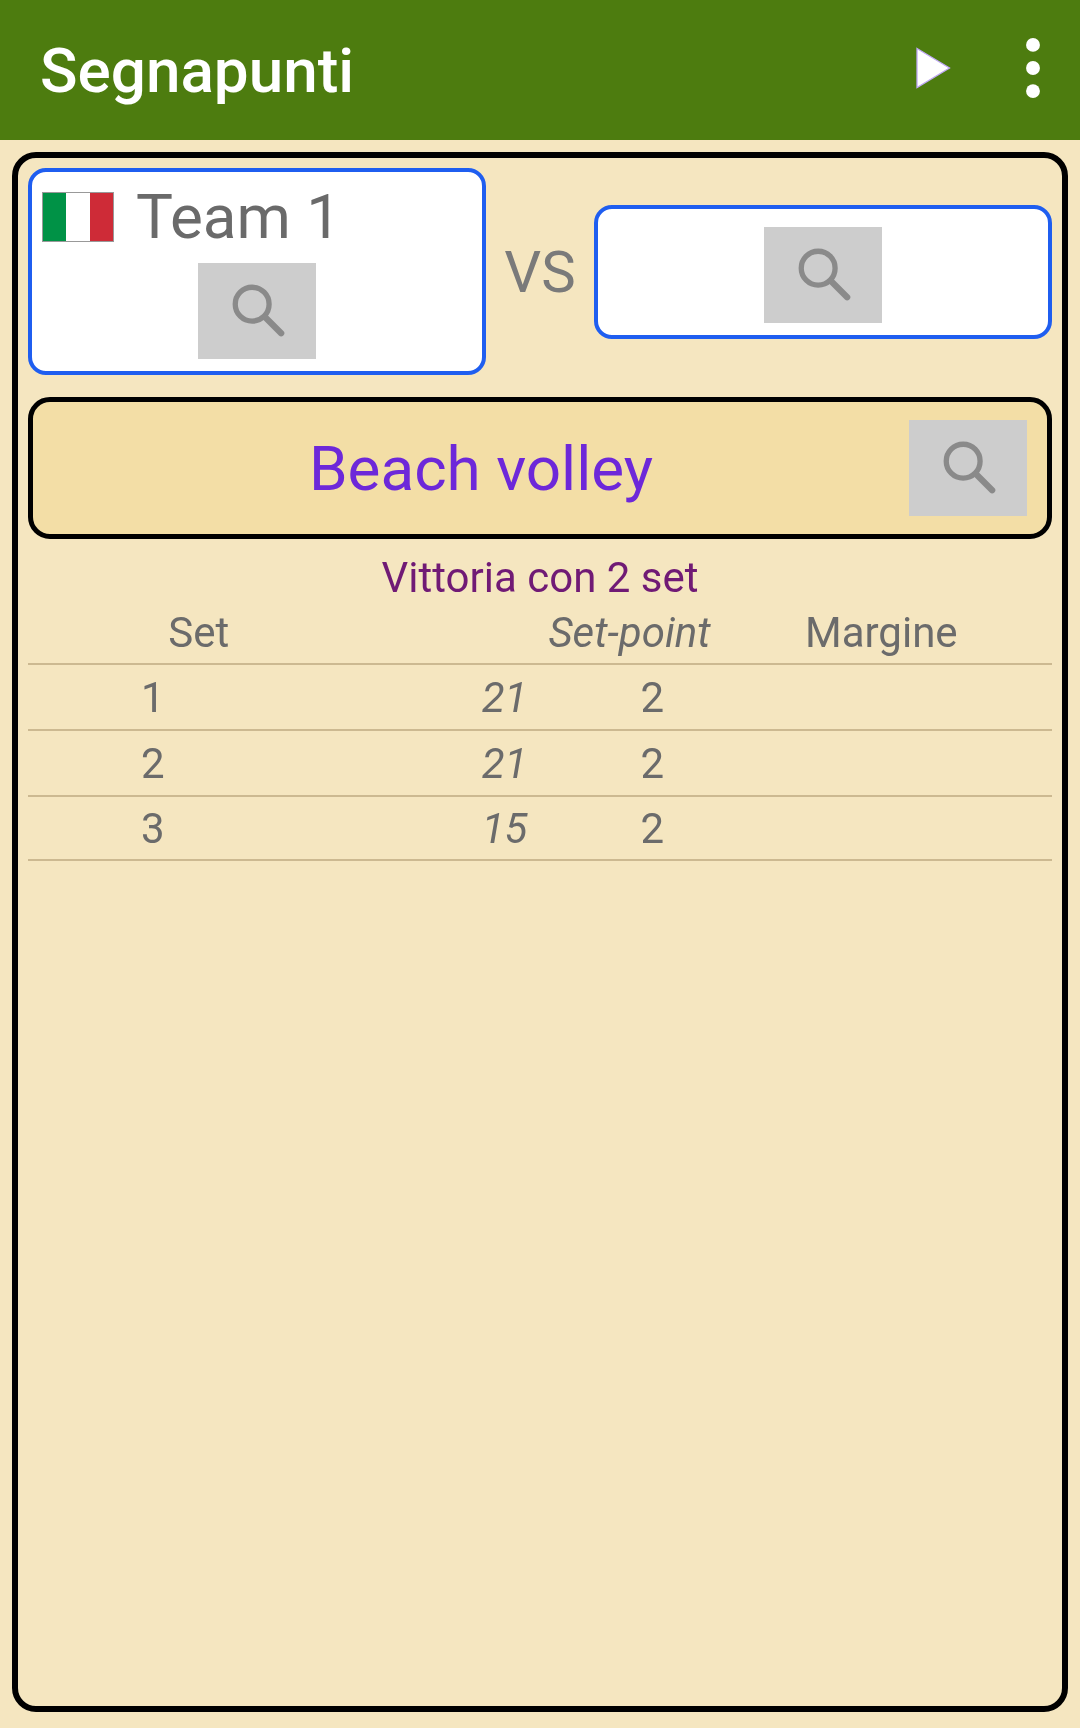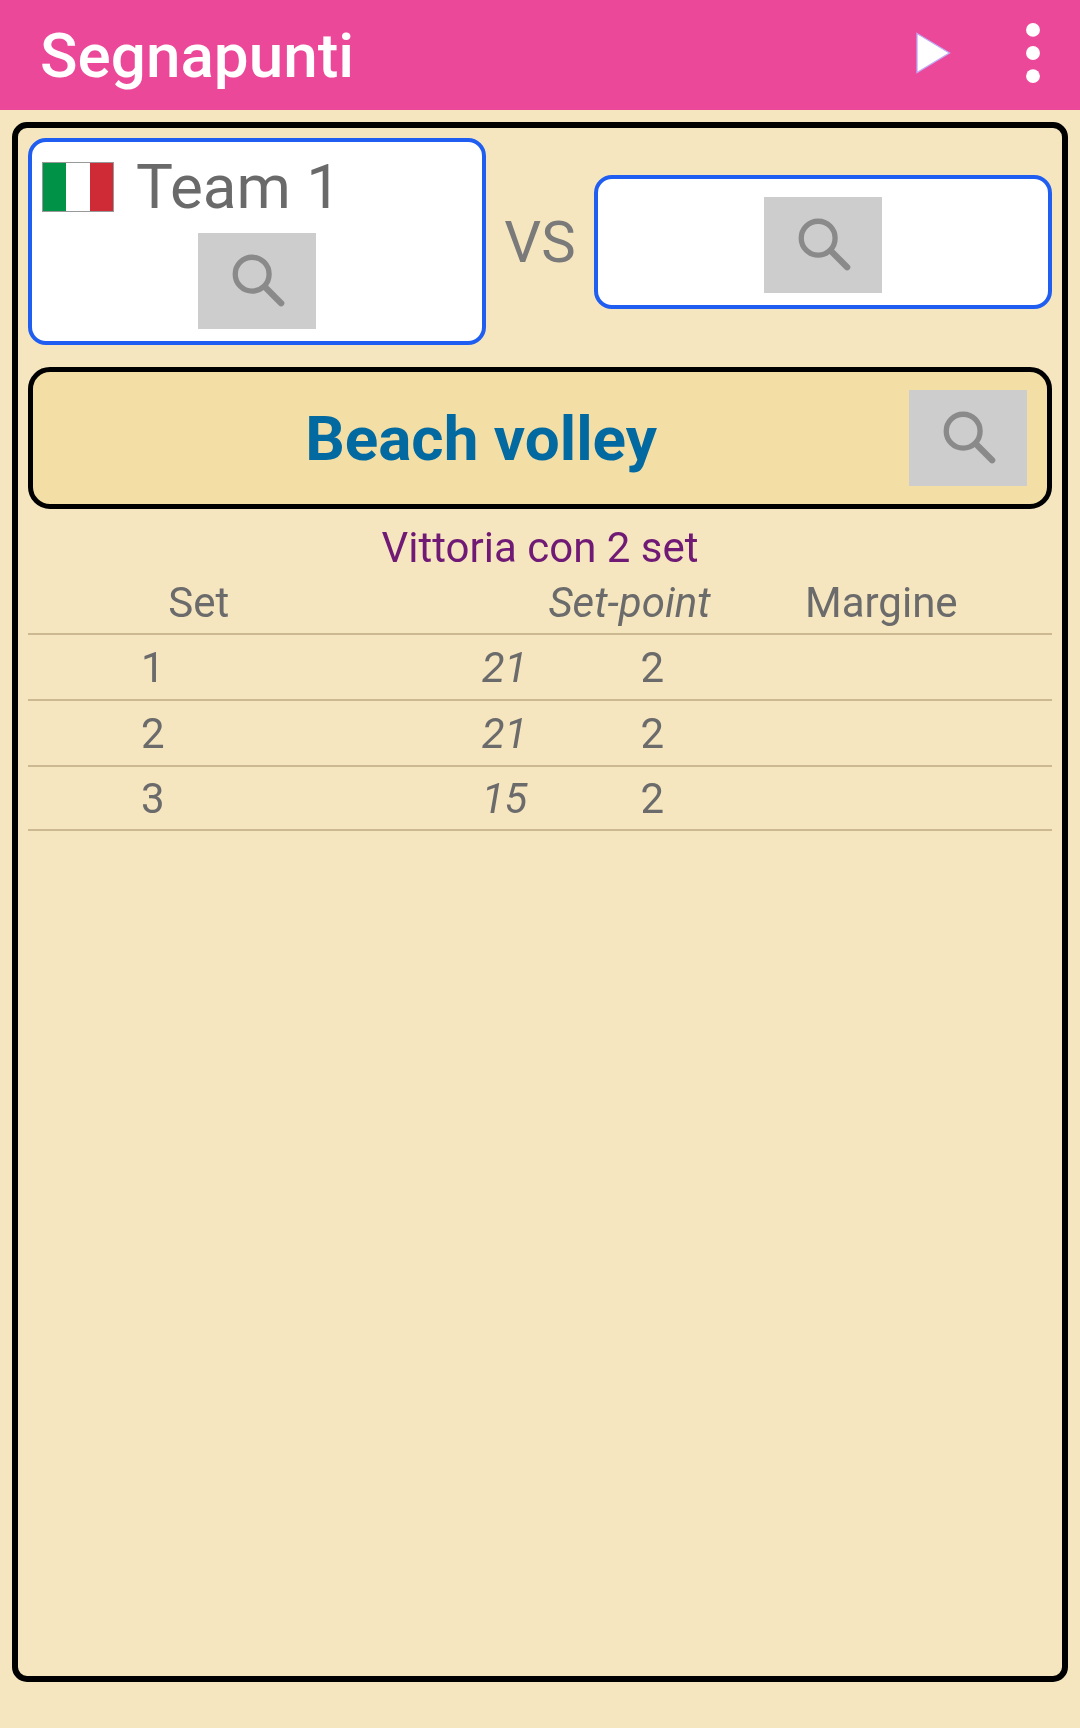--- a/index.html
+++ b/index.html
@@ -4,22 +4,22 @@
   <style>
     * { margin: 0; padding: 0; box-sizing: border-box; }
     body {
       font-family: Roboto, Arial, sans-serif;
       background: #f5e6c0;
       width: 1080px;
       height: 1728px;
       overflow: hidden;
     }
     .header {
-      background: #ec4899;
-      height: 110px;
+      background: #4d7c0f;
+      height: 140px;
       display: flex;
       align-items: center;
       padding: 0 40px 0 40px;
       color: white;
     }
     .header-title {
       font-size: 62px;
       font-weight: 500;
       flex: 1;
     }
@@ -32,21 +32,21 @@
       cursor: pointer;
     }
     .play-icon-wrap svg { width: 52px; height: 52px; }
     .more-icon-wrap svg { width: 14px; height: 60px; }
 
     .content {
       padding: 12px;
     }
     .card-outer {
       border: 6px solid #000;
-      border-radius: 15px;
+      border-radius: 24px;
       background: #f5e6c0;
       padding: 10px;
       height: 1560px;
     }
 
     .teams-row {
       display: flex;
       align-items: center;
       gap: 10px;
     }
@@ -120,22 +120,22 @@
       background: #f3dea6;
       display: flex;
       align-items: center;
       padding: 18px 20px 18px 40px;
       gap: 20px;
     }
     .sport-label {
       flex: 1;
       text-align: center;
       font-size: 62px;
-      color: #0369a1;
-      font-weight: 700;
+      color: #6d28d9;
+      font-weight: 400;
     }
     .sport-search-btn {
       width: 118px;
       height: 96px;
       background: #cdcdcd;
       display: flex;
       align-items: center;
       justify-content: center;
       cursor: pointer;
     }

